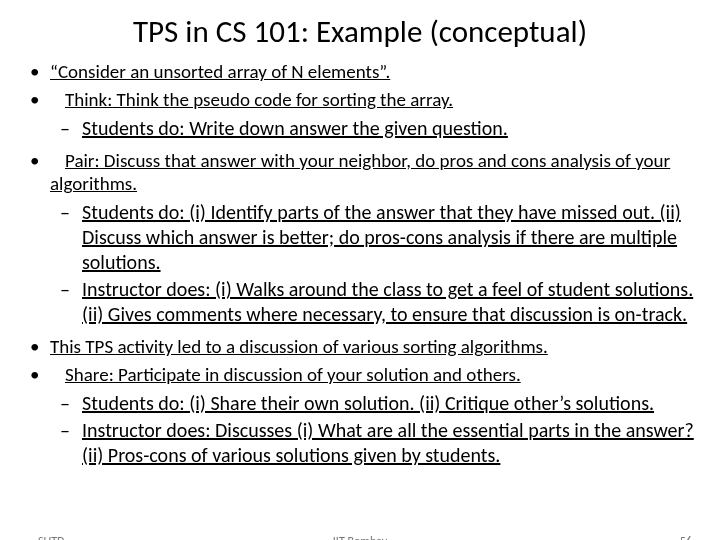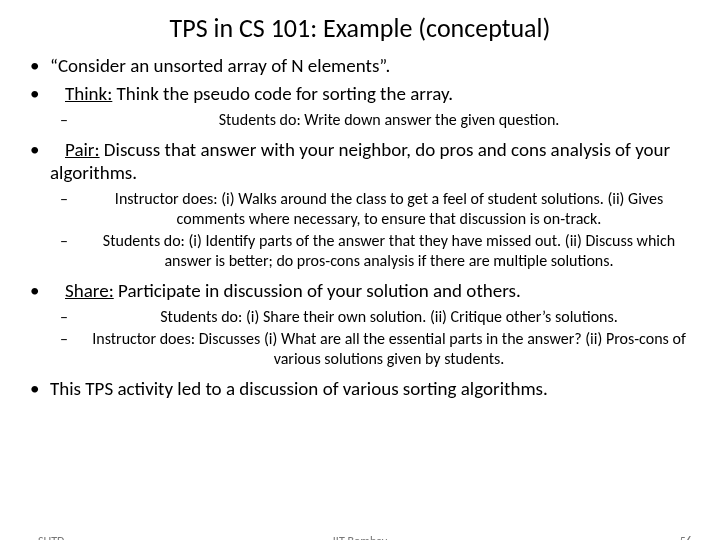--- a/index.html
+++ b/index.html
@@ -13,29 +13,30 @@
     overflow: hidden;
   }
   .slide {
     box-sizing: border-box;
     width: 720px;
     height: 540px;
     padding: 8px 24px 0 24px;
     position: relative;
   }
   .title {
-    font-size: 26px;
+    font-size: 31px;
     text-align: center;
     margin: 4px 0 10px 0;
     font-weight: 400;
   }
   ul.top {
     margin: 0;
     padding-left: 22px;
     list-style: none;
+    text-decoration: underline;
   }
   ul.top > li {
     position: relative;
     font-size: 19px;
     line-height: 1.25;
     margin-bottom: 4px;
     padding-left: 4px;
   }
   ul.top > li::before {
     content: "•";
@@ -44,25 +45,24 @@
     top: 0;
     font-size: 19px;
   }
   ul.sub {
     margin: 4px 0 8px 0;
     padding-left: 28px;
     list-style: none;
   }
   ul.sub > li {
     position: relative;
-    font-size: 16px;
+    font-size: 20px;
     line-height: 1.25;
     margin-bottom: 2px;
     padding-left: 4px;
-    text-align: center;
   }
   ul.sub > li::before {
     content: "–";
     position: absolute;
     left: -18px;
     top: 0;
   }
   .u { text-decoration: underline; margin-left: 15px; }
   .footer {
     position: absolute;
@@ -91,35 +91,35 @@
     <li>
       <span class="u">Think:</span><span> Think the pseudo code for sorting the array.</span>
       <ul class="sub">
         <li><span>Students do: Write down answer the given question.</span></li>
       </ul>
     </li>
 
     <li>
       <span class="u">Pair:</span><span> Discuss that answer with your neighbor, do pros and cons analysis of your algorithms.</span>
       <ul class="sub">
+        <li><span>Students do: (i) Identify parts of the answer that they have missed out. (ii) Discuss which answer is better; do pros-cons analysis if there are multiple solutions.</span></li>
         <li><span>Instructor does: (i) Walks around the class to get a feel of student solutions. (ii) Gives comments where necessary, to ensure that discussion is on-track.</span></li>
-        <li><span>Students do: (i) Identify parts of the answer that they have missed out. (ii) Discuss which answer is better; do pros-cons analysis if there are multiple solutions.</span></li>
       </ul>
+    </li>
+
+    <li>
+      <span>This TPS activity led to a discussion of various sorting algorithms.</span>
     </li>
 
     <li>
       <span class="u">Share:</span><span> Participate in discussion of your solution and others.</span>
       <ul class="sub">
         <li><span>Students do: (i) Share their own solution. (ii) Critique other’s solutions.</span></li>
         <li><span>Instructor does: Discusses (i) What are all the essential parts in the answer? (ii) Pros-cons of various solutions given by students.</span></li>
       </ul>
-    </li>
-
-    <li>
-      <span>This TPS activity led to a discussion of various sorting algorithms.</span>
     </li>
 
   </ul>
 
   <div class="footer">
     <span class="fl">SUTD</span>
     <span class="fc">IIT Bombay</span>
     <span class="fr">56</span>
   </div>
 </div>

